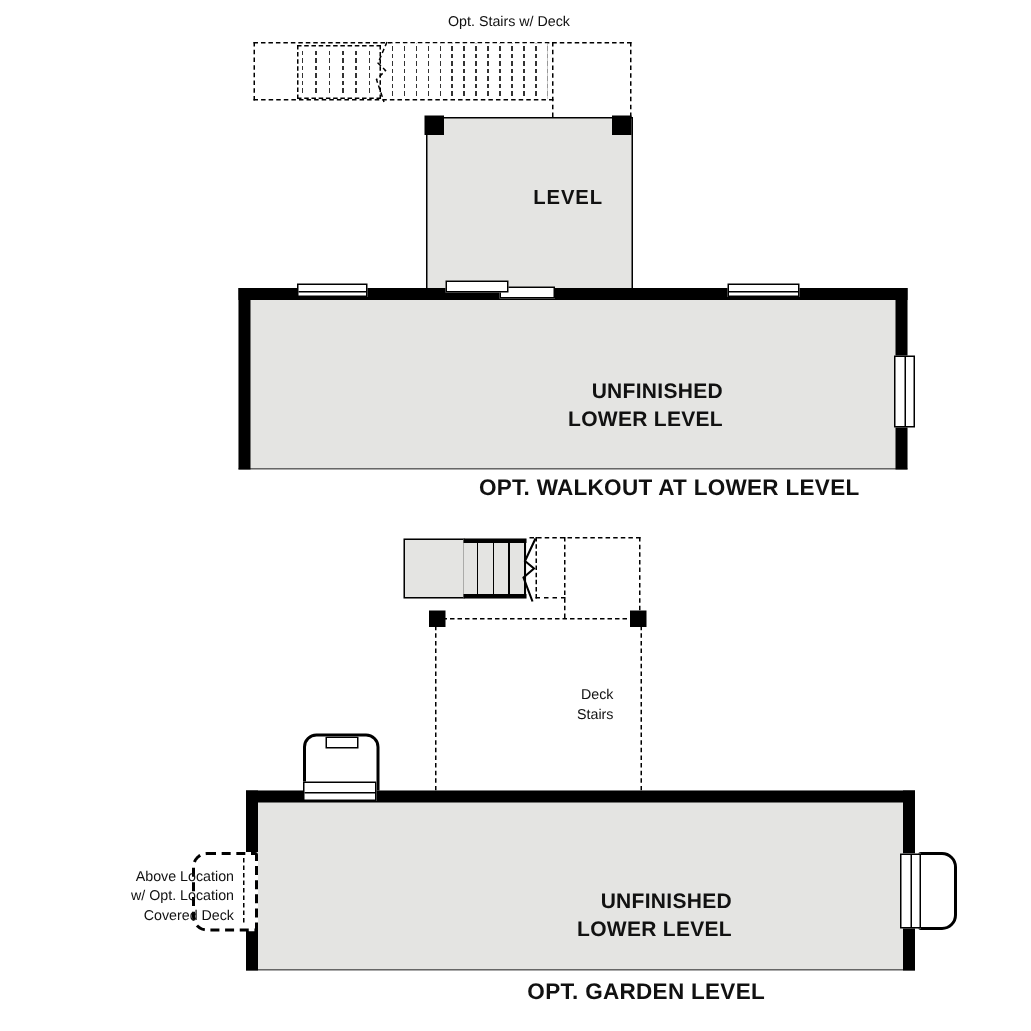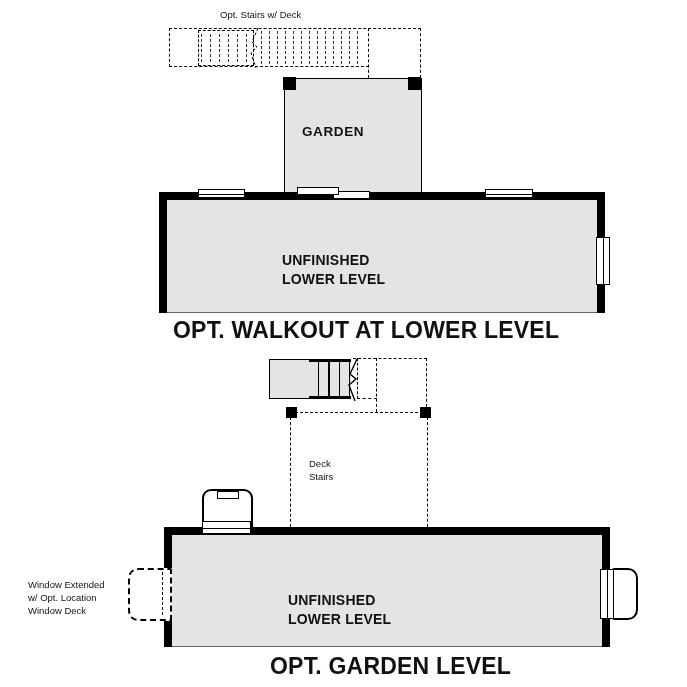--- a/index.html
+++ b/index.html
@@ -20,24 +20,24 @@
   .well{position:absolute;background:#fff;border:2px solid #000;}
   .treads-dashed{position:absolute;background-image:
       repeating-linear-gradient(to bottom,#fff 0 2px,transparent 2px 5px),
       repeating-linear-gradient(to right,#333 0 1px,transparent 1px 8px);}
   .treads-dashed.narrow{background-image:
       repeating-linear-gradient(to bottom,#fff 0 2px,transparent 2px 5px),
       repeating-linear-gradient(to right,#333 0 1px,transparent 1px 9px);}
   .treads-solid{position:absolute;background-color:var(--floor-fill,#e4e4e2);
       background-image:repeating-linear-gradient(to right,#000 0 1px,transparent 1px 10.5px);
       background-position:9px 0;border-top:3px solid #000;border-bottom:3px solid #000;}
-  .lbl{position:absolute;text-align:left;}
+  .lbl{position:absolute;text-align:right;}
   .lbl.small{font-size:9.5px;line-height:13px;}
   .lbl.room{font-size:14px;font-weight:bold;line-height:19px;letter-spacing:.2px;}
-  .lbl.title{font-size:23px;font-weight:bold;letter-spacing:.2px;white-space:nowrap;}
+  .lbl.title{font-size:15px;font-weight:bold;letter-spacing:.2px;white-space:nowrap;}
   .lbl.patio{font-size:13.5px;font-weight:bold;letter-spacing:.6px;}
 </style>
 </head>
 <body>
 
 <div id="canvas">
 
   <div>
 
     <div class="lbl small" style="left:220px;top:8px;width:160px;">Opt. Stairs w/ Deck</div>
@@ -51,21 +51,21 @@
     <div class="abs" style="left:198px;top:30px;width:54px;height:34px;border:1px dashed #000;"></div>
     <div class="treads-dashed narrow" style="left:201px;top:32px;width:49px;height:30px;"></div>
     <div class="treads-dashed" style="left:261px;top:29px;width:104px;height:37px;"></div>
     <svg class="abs" style="left:248px;top:27px;" width="14" height="42">
       <polyline points="10,1 4,15 9,20 3,26 8,41" fill="none" stroke="#000" stroke-width="1" stroke-dasharray="3 2"></polyline>
     </svg>
 
     <div class="fill thin-border" style="left:284px;top:78px;width:136px;height:114px;"></div>
     <div class="post" style="left:283px;top:77px;width:13px;height:13px;"></div>
     <div class="post" style="left:408px;top:77px;width:13px;height:13px;"></div>
-    <div class="lbl patio" style="left:302px;top:124px;width:100px;">GARDEN</div>
+    <div class="lbl patio" style="left:302px;top:124px;width:100px;">LEVEL</div>
 
     <div class="fill" style="left:159px;top:192px;width:446px;height:120px;border-bottom:1px solid #666;"></div>
     <div class="wall" style="left:159px;top:192px;width:446px;height:8px;"></div>
     <div class="wall" style="left:159px;top:192px;width:8px;height:121px;"></div>
     <div class="wall" style="left:597px;top:192px;width:8px;height:121px;"></div>
 
     <div class="win-h" style="left:198px;top:189px;width:45px;height:7px;"></div>
     <div class="win-h" style="left:485px;top:189px;width:46px;height:7px;"></div>
     <div class="panel" style="left:333px;top:191px;width:35px;height:6px;"></div>
     <div class="panel" style="left:297px;top:187px;width:40px;height:6px;"></div>
@@ -112,23 +112,23 @@
     <div class="wall" style="left:164px;top:527px;width:8px;height:41px;"></div>
     <div class="wall" style="left:164px;top:618px;width:8px;height:29px;"></div>
     <div class="wall" style="left:602px;top:527px;width:8px;height:42px;"></div>
     <div class="wall" style="left:602px;top:618px;width:8px;height:29px;"></div>
 
     <div class="win-h" style="left:202px;top:521px;width:47px;height:11px;"></div>
 
     <div class="abs" style="left:128px;top:568px;width:40px;height:49px;background:#fff;border:2px dashed #000;border-radius:10px 2px 2px 10px;"></div>
     <div class="dash-v" style="left:162px;top:572px;height:43px;"></div>
     <div class="lbl small" style="left:28px;top:578px;width:128px;">
-      <div>Window Extended</div>
+      <div>Above Location</div>
       <div>w/ Opt. Location</div>
-      <div>Window Deck</div>
+      <div>Covered Deck</div>
     </div>
 
     <div class="well" style="left:612px;top:568px;width:22px;height:48px;border-radius:2px 10px 10px 2px;"></div>
     <div class="win-v" style="left:600px;top:569px;width:12px;height:48px;"></div>
 
     <div class="lbl room" style="left:288px;top:591px;width:200px;">
       <div>UNFINISHED</div>
       <div>LOWER LEVEL</div>
     </div>
 

